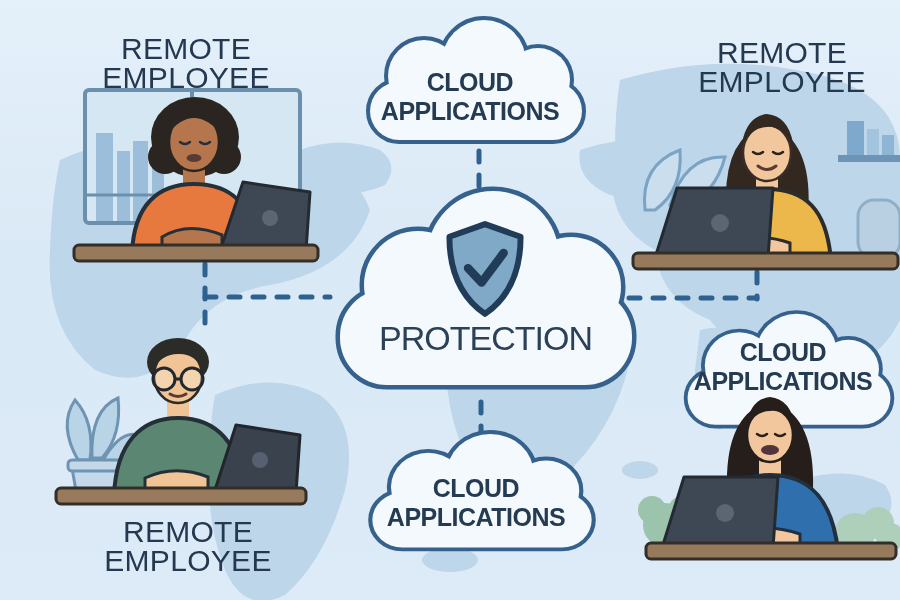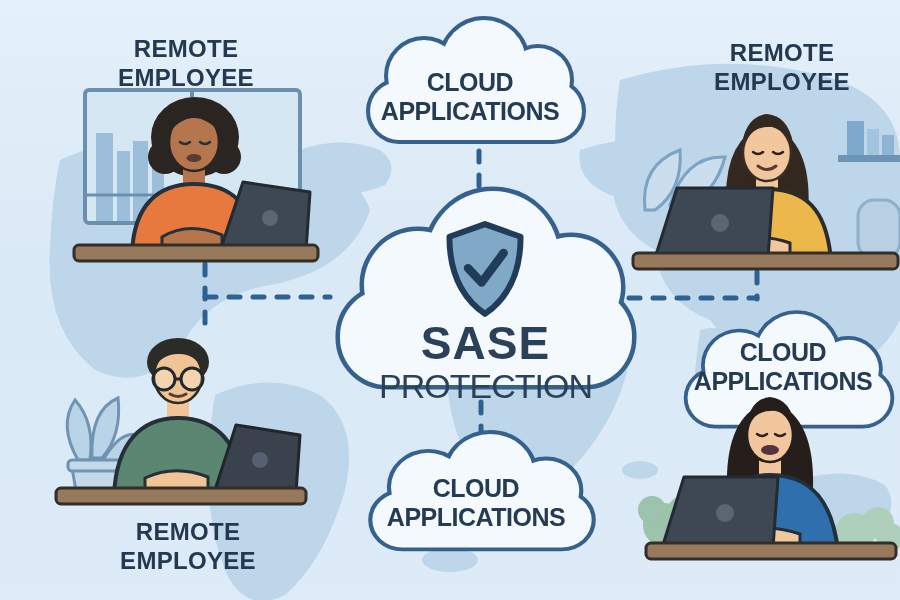--- a/index.html
+++ b/index.html
@@ -20,22 +20,22 @@
   .dash{stroke:#2f6190;stroke-width:5;stroke-dasharray:11 13;stroke-linecap:round;fill:none;}
 
   
   .figure{z-index:2;}
   #fig-br{z-index:4;}
 
   
   .cloud{z-index:3;}
   .cloud-text{position:absolute;left:0;right:12px;text-align:center;
     font-weight:bold;color:#253b52;font-size:25px;line-height:29px;letter-spacing:-0.5px;}
-  .big-label{position:absolute;z-index:4;text-align:center;font-weight:bold;
-    font-size:24px;line-height:29px;color:#24384f;letter-spacing:0.3px;}
+  .big-label{position:absolute;z-index:4;text-align:center;font-weight:normal;
+    font-size:30px;line-height:29px;color:#24384f;letter-spacing:0.3px;}
   .sase-text{position:absolute;left:0;right:0;top:134px;text-align:center;color:#2a4158;}
   .sase-line1{font-size:46px;line-height:48px;font-weight:bold;letter-spacing:1px;}
   .sase-line2{font-size:34px;line-height:38px;font-weight:normal;letter-spacing:-1px;}
 </style>
 </head>
 <body>
 
 <div id="stage">
 
   <svg width="0" height="0" aria-hidden="true">
@@ -180,21 +180,20 @@
 
   <div class="abs cloud" style="left:328px;top:185px;width:315px;height:230px">
     <svg width="315" height="230" viewBox="0 0 315 230">
         <use href="#cloud-lg"></use>
       </svg>
     <svg class="abs" style="left:111px;top:34px" width="92" height="100" viewBox="0 0 108 118">
       <path d="M54,6 L96,21 C96,62 83,92 54,112 C25,92 12,62 12,21 Z" fill="#7fa9c6" stroke="#203c59" stroke-width="7" stroke-linejoin="round"></path>
       <path d="M34,58 L50,75 L76,40" fill="none" stroke="#203c59" stroke-width="10" stroke-linecap="round" stroke-linejoin="round"></path>
     </svg>
     <div class="sase-text">
-      <div class="sase-line1">SASE</div>
       <div class="sase-line2">PROTECTION</div>
     </div>
   </div>
 
   <svg class="abs figure" style="left:50px;top:330px" width="260" height="185" viewBox="0 0 260 185">
     <g stroke="#6f94b3" stroke-width="3" fill="#b9d3e7">
       <path d="M28,130 Q8,95 25,70 Q45,92 40,130 Z"></path>
       <path d="M42,128 Q40,80 68,68 Q72,105 52,128 Z"></path>
       <path d="M52,132 Q70,100 88,105 Q80,130 60,135 Z"></path>
       <path d="M22,138 L70,138 L64,172 L28,172 Z" fill="#c3d9ea"></path>

